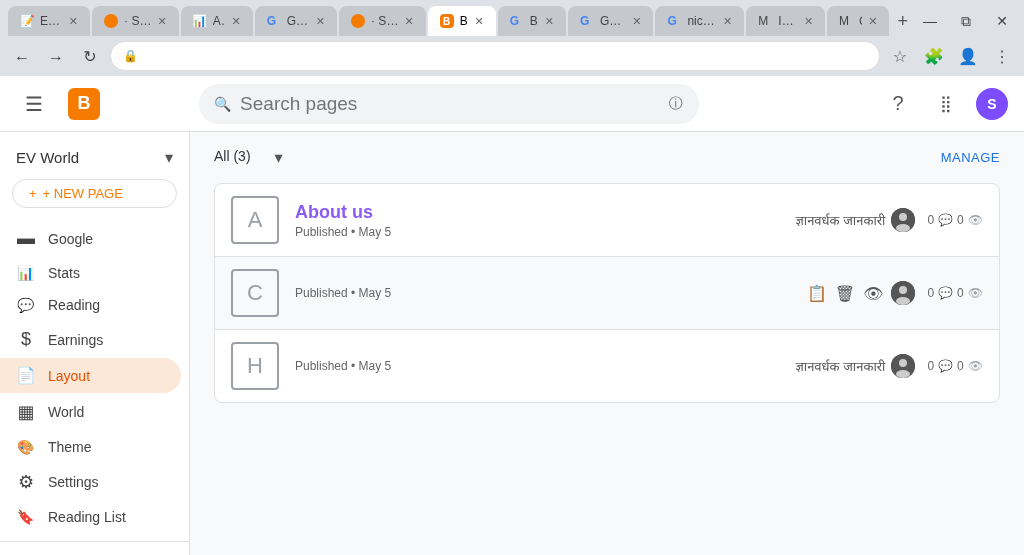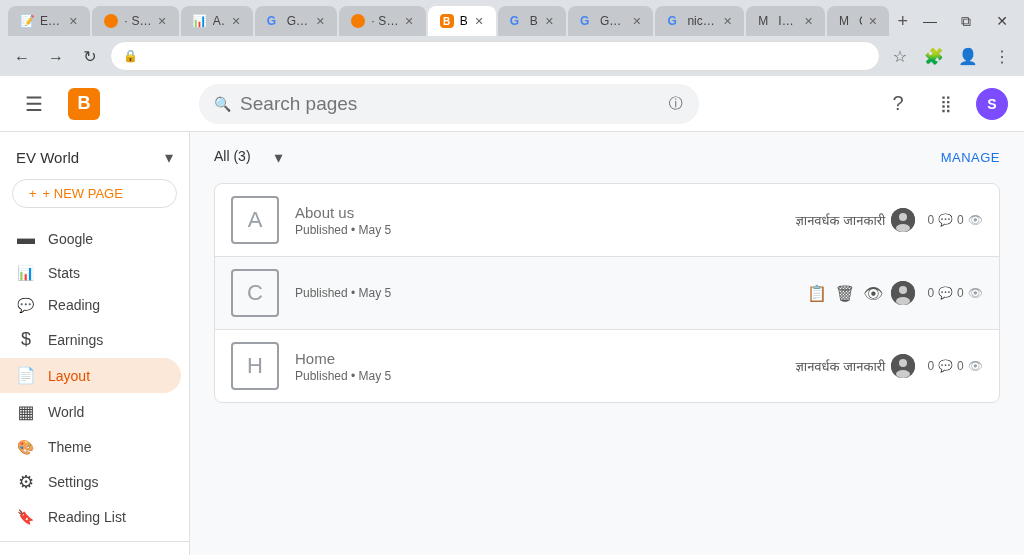--- a/index.html
+++ b/index.html
@@ -59,21 +59,21 @@
     .manage-btn { color: #1a73e8; font-size: 13px; font-weight: 500; text-transform: uppercase; cursor: pointer; letter-spacing: 0.5px; }
 
     
     .pages-list { display: flex; flex-direction: column; gap: 0; }
     .page-card { background: #fff; border: 1px solid #e0e0e0; margin-bottom: -1px; display: flex; align-items: center; padding: 12px 16px; gap: 16px; position: relative; }
     .page-card:first-child { border-radius: 8px 8px 0 0; }
     .page-card:last-child { border-radius: 0 0 8px 8px; margin-bottom: 0; }
     .page-card.hovered { background: #f8f9fa; }
     .page-initial { width: 48px; height: 48px; border: 2px solid #9aa0a6; border-radius: 4px; display: flex; align-items: center; justify-content: center; font-size: 22px; color: #9aa0a6; font-weight: 300; flex-shrink: 0; }
     .page-info { flex: 1; }
-    .page-title { font-size: 15px; color: #737373; font-weight: 400; margin-bottom: 2px; }
+    .page-title { font-size: 18px; color: #8b5cf6; font-weight: 700; margin-bottom: 2px; }
     .page-status { font-size: 12px; color: #666; }
     .page-right { display: flex; align-items: center; gap: 12px; flex-shrink: 0; }
     .author-info { display: flex; align-items: center; gap: 6px; font-size: 13px; color: #555; }
     .author-avatar { width: 24px; height: 24px; border-radius: 50%; background: #555; display: flex; align-items: center; justify-content: center; color: white; font-size: 10px; }
     .stats-row { display: flex; align-items: center; gap: 4px; font-size: 12px; color: #666; }
     .action-icons { display: flex; align-items: center; gap: 8px; color: #555; font-size: 16px; }
     .action-icon { cursor: pointer; }
 
     
     .tab-blogger { background: #fff; }
@@ -304,21 +304,20 @@
               <span style="font-size:12px;color:#9aa0a6;">👁</span>
             </div>
           </div>
         </div>
 
         <div class="page-card">
           <div class="page-initial">
             <span>H</span>
           </div>
           <div class="page-info">
-            <div class="page-title">Home</div>
             <div class="page-status">Published • May 5</div>
           </div>
           <div class="page-right">
             <div class="author-info">
               <span>ज्ञानवर्धक जानकारी</span>
               <div class="author-avatar">
                 <svg width="24" height="24" viewBox="0 0 24 24">
                     <circle cx="12" cy="12" r="12" fill="#555"></circle>
                     <circle cx="12" cy="9" r="4" fill="#ccc"></circle>
                     <ellipse cx="12" cy="20" rx="7" ry="4" fill="#ccc"></ellipse>

